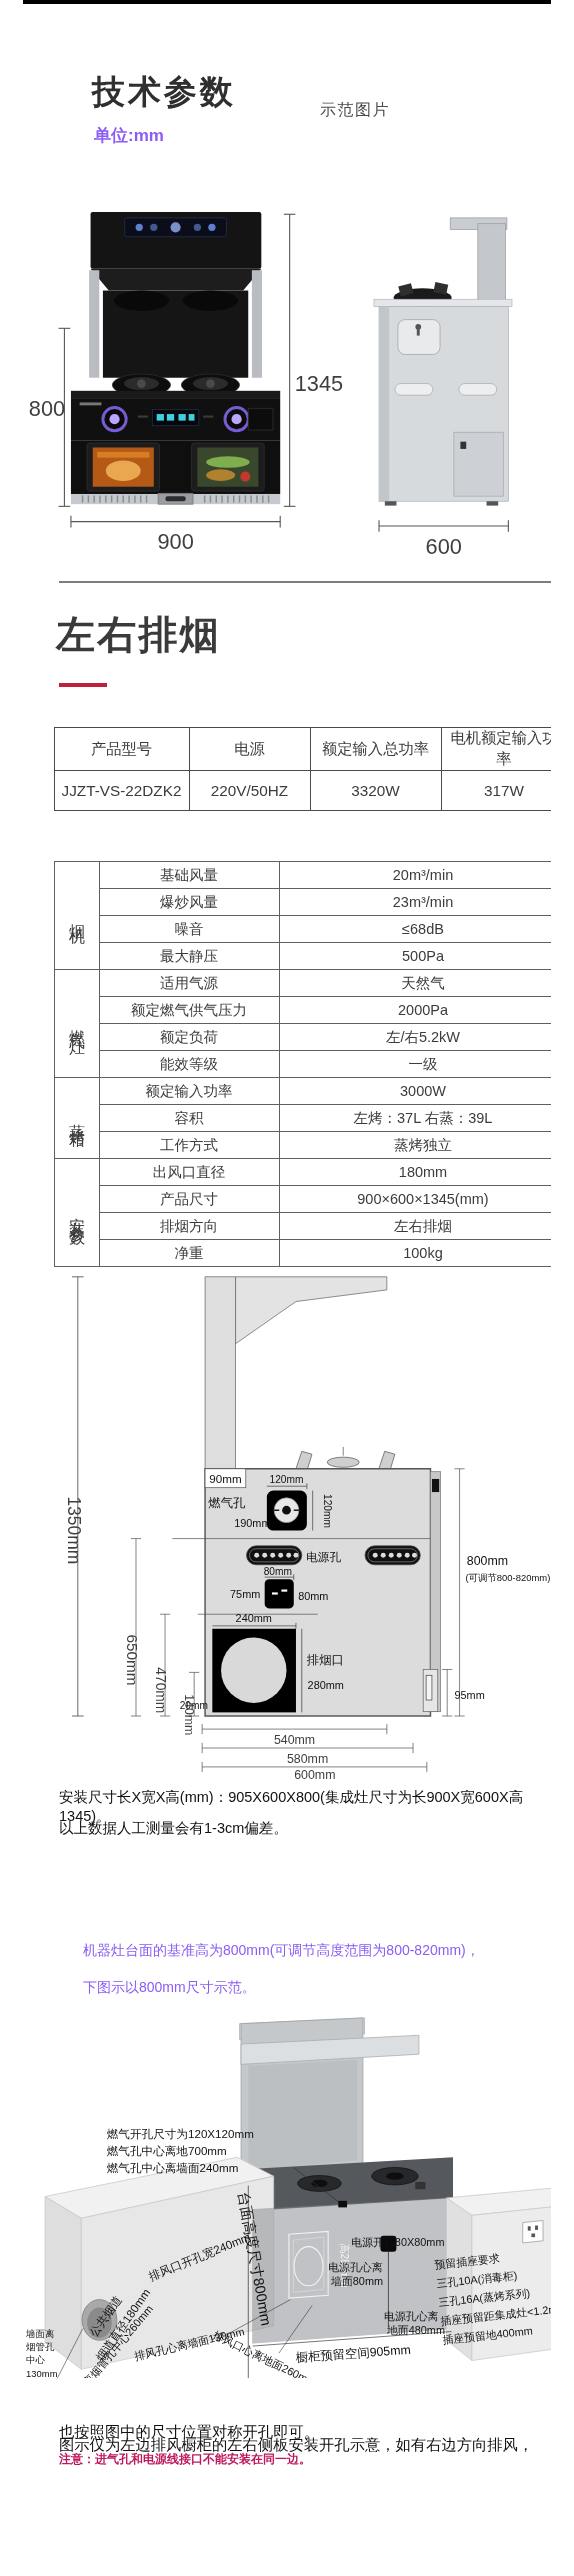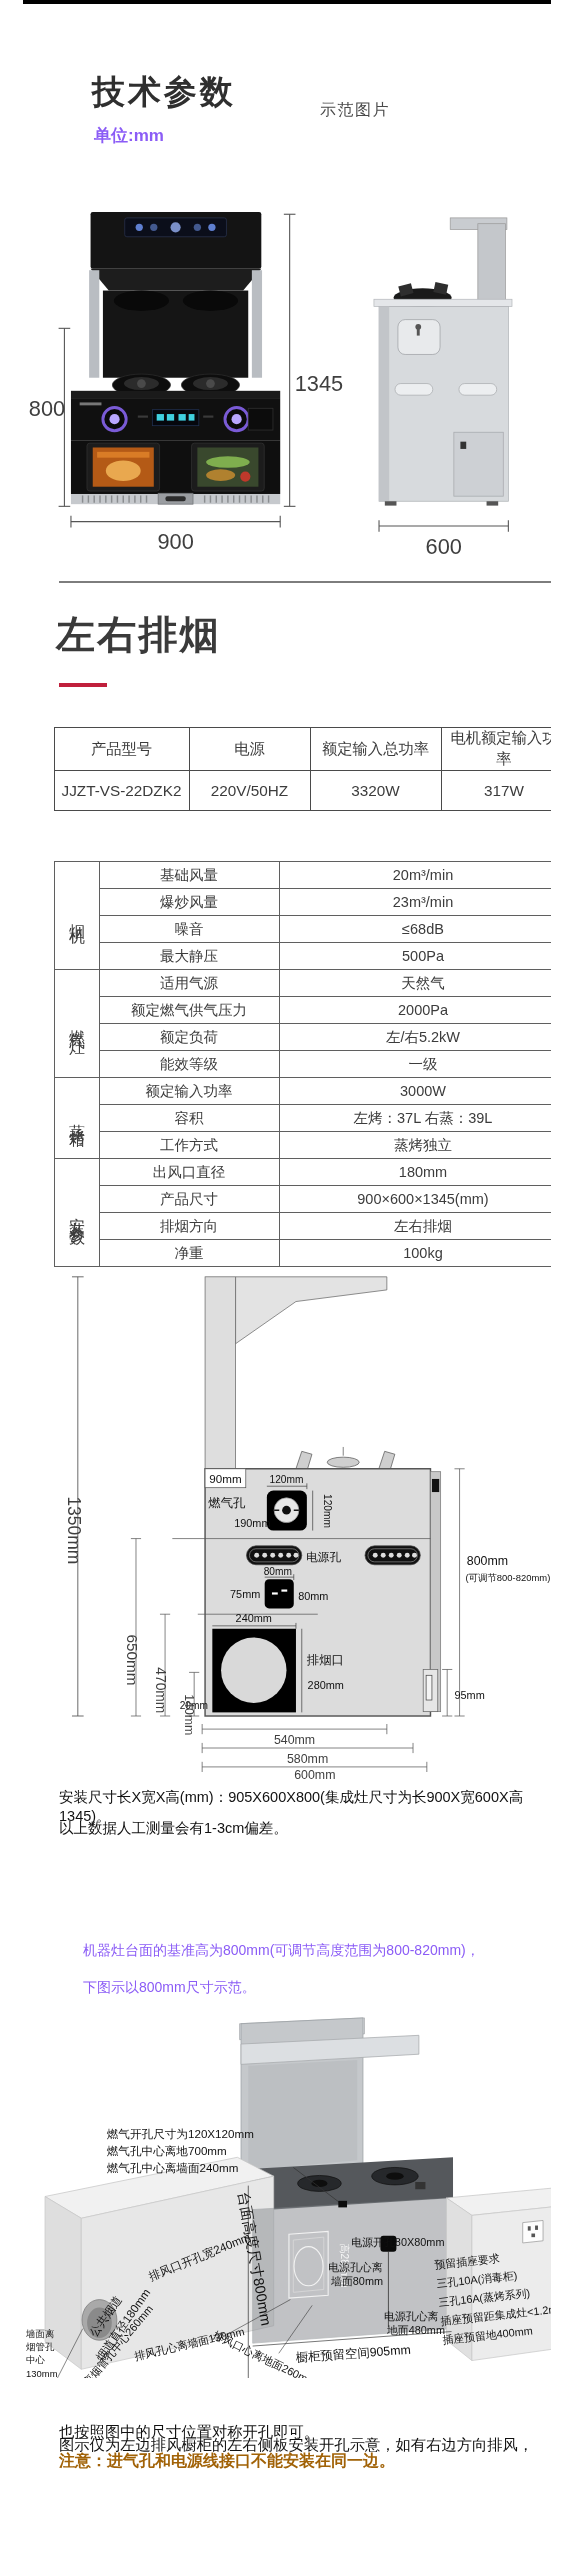--- a/index.html
+++ b/index.html
@@ -18,21 +18,21 @@
   #main-table td{border:0.7px solid #4a4a4a;height:39px;text-align:center;font-size:15.3px;color:#3c3c3c;padding:0 1.5px;}
   #main-table{border:1.5px solid #3f3f3f;}
   #detail-table{left:30.5px;top:861px;width:513px;border:1.5px solid #3f3f3f;}
   #detail-table td{border:0.7px solid #5f5f5f;height:26px;text-align:center;font-size:14.5px;color:#3c3c3c;padding:0 1.5px;}
   #detail-table tr.grp td{border-top:1.5px solid #3f3f3f;}
   .vt{writing-mode:vertical-rl;text-orientation:upright;letter-spacing:4.4px;font-size:16px;color:#3c3c3c;margin:0 auto;}
   .note{left:36px;font-size:14.5px;color:#111;}
   #install-title{left:0;top:1877px;width:574px;text-align:center;font-size:32px;font-weight:bold;color:#000;letter-spacing:1.5px;}
   .para{left:60px;font-size:14px;color:#8b5cf6;}
   .fnote{left:36px;font-size:15.3px;color:#111;}
-  #warning{left:36px;top:2451px;font-size:16px;font-weight:bold;color:#a16207;}
+  #warning{left:36px;top:2451px;font-size:12px;font-weight:bold;color:#be185d;}
   svg text{font-family:"Liberation Sans","DejaVu Sans",sans-serif;}
   .dim{fill:#3f3f3f;}
 </style>
 </head>
 <body>
 
 <div id="page">
   <div class="abs" id="topbar"></div>
 
   <div class="abs" id="main-title">技术参数</div>

